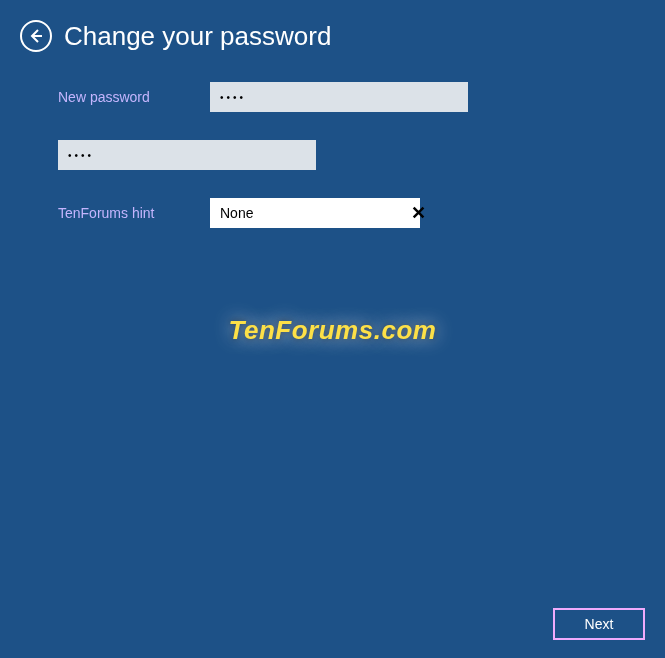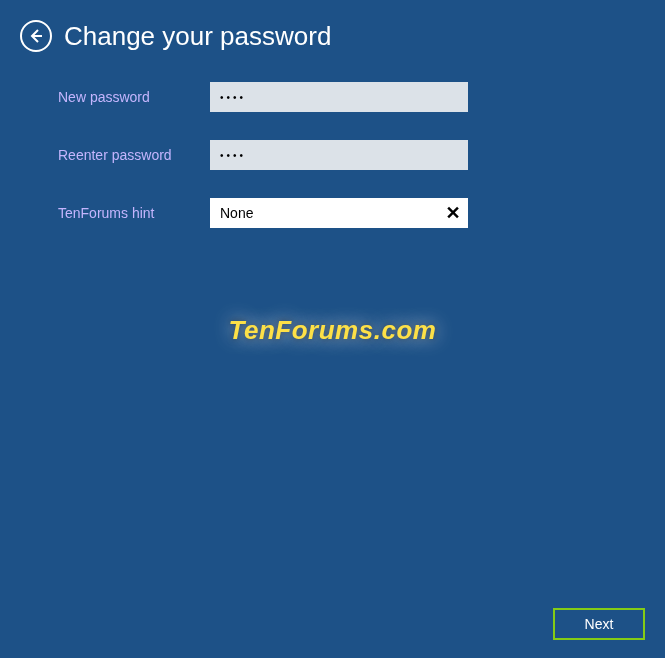--- a/index.html
+++ b/index.html
@@ -65,21 +65,21 @@
       letter-spacing: 2px;
       color: #000;
       font-family: inherit;
     }
     .text-input.password {
       font-size: 10px;
       letter-spacing: 3px;
     }
     .hint-wrapper {
       position: relative;
-      width: 258px;
+      width: 210px;
       height: 30px;
       background: #ffffff;
       display: flex;
       align-items: center;
     }
     .hint-input {
       flex: 1;
       height: 100%;
       border: none;
       outline: none;
@@ -119,21 +119,21 @@
       position: absolute;
       bottom: 18px;
       right: 20px;
       display: flex;
       gap: 18px;
     }
     .action-button {
       min-width: 92px;
       height: 32px;
       background: transparent;
-      border: 2px solid #84cc16;
+      border: 2px solid #f0abfc;
       color: #ffffff;
       font-size: 14px;
       font-family: inherit;
       cursor: pointer;
       padding: 0 16px;
     }
   </style>
 </head>
 <body>
 
@@ -148,21 +148,20 @@
 </div>
 
 <div class="form-area">
 
   <div class="form-row">
     <div class="field-label">New password</div>
     <input type="text" class="text-input password" value="••••" style="">
   </div>
 
   <div class="form-row">
-    <div class="field-label">Reenter password</div>
     <input type="text" class="text-input password" value="••••" style="">
   </div>
 
   <div class="form-row">
     <div class="field-label">TenForums hint</div>
     <div class="hint-wrapper">
       <input type="text" class="hint-input" value="None" style="">
       <div class="clear-button">
         <span>✕</span>
       </div>

